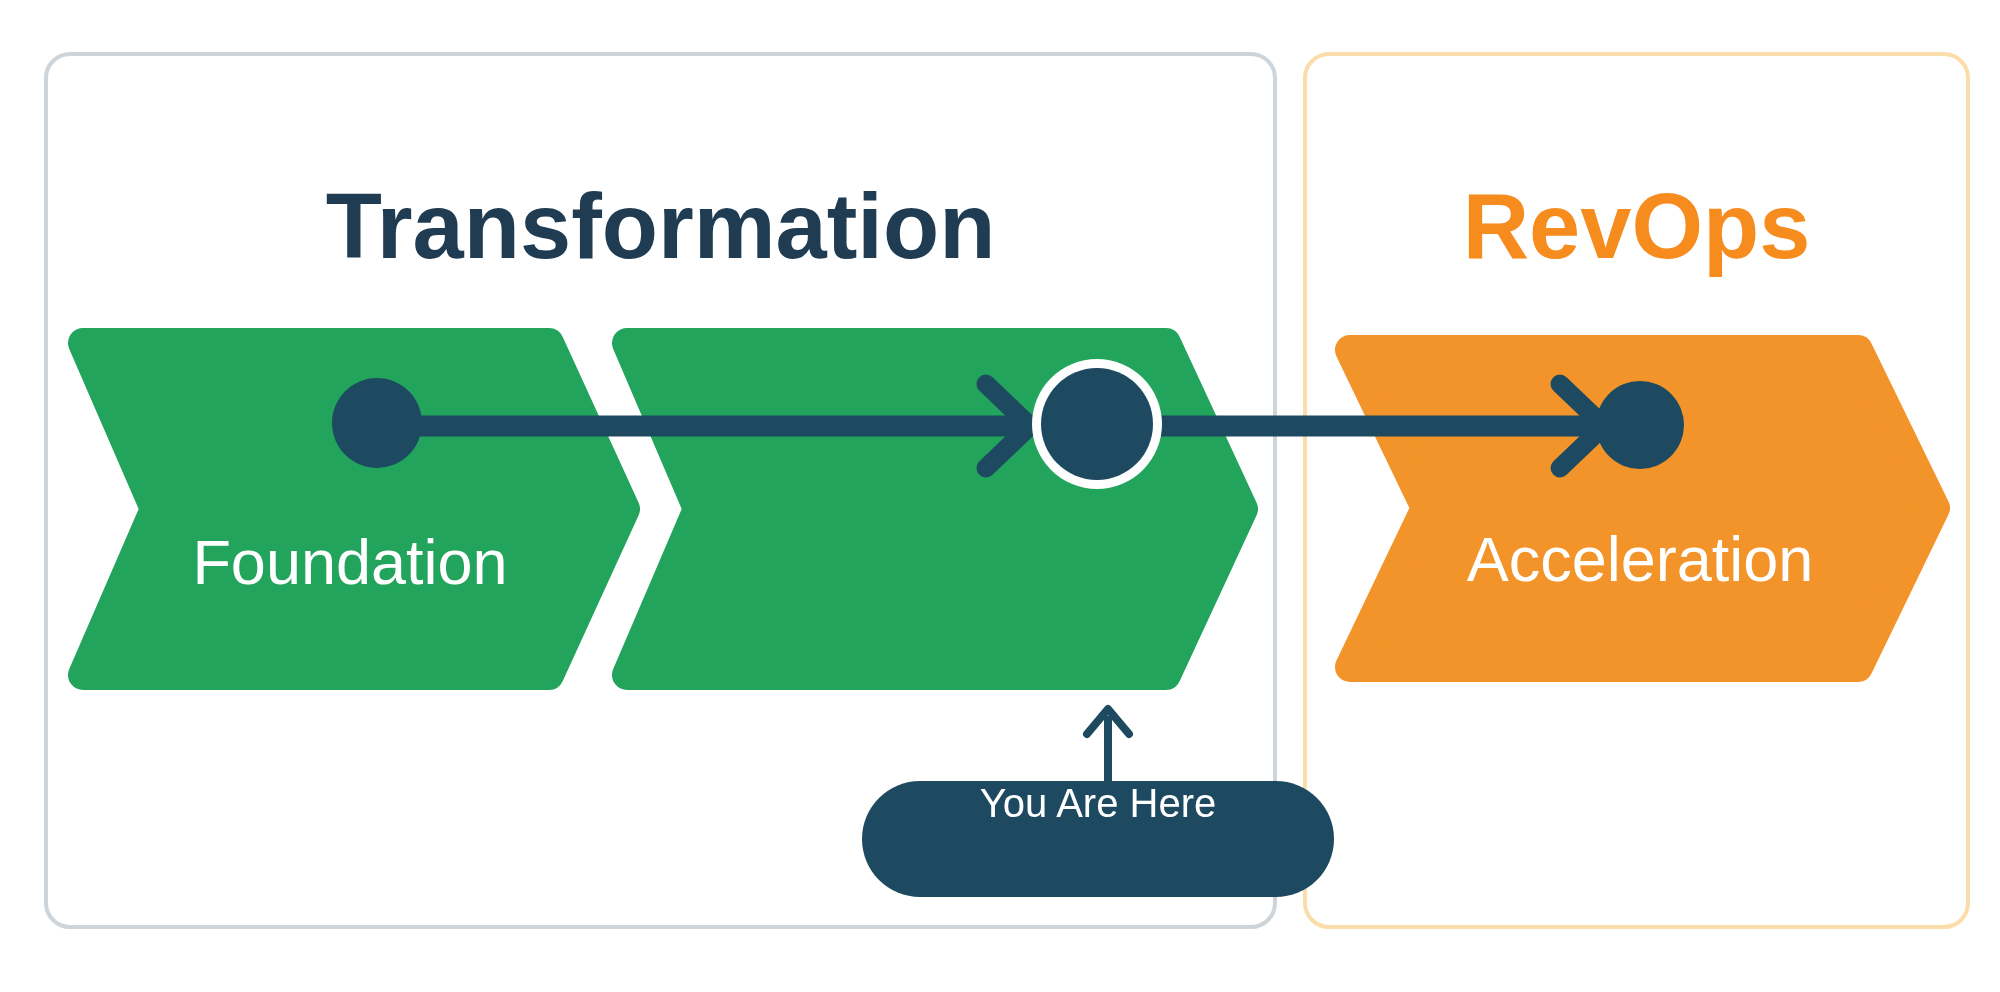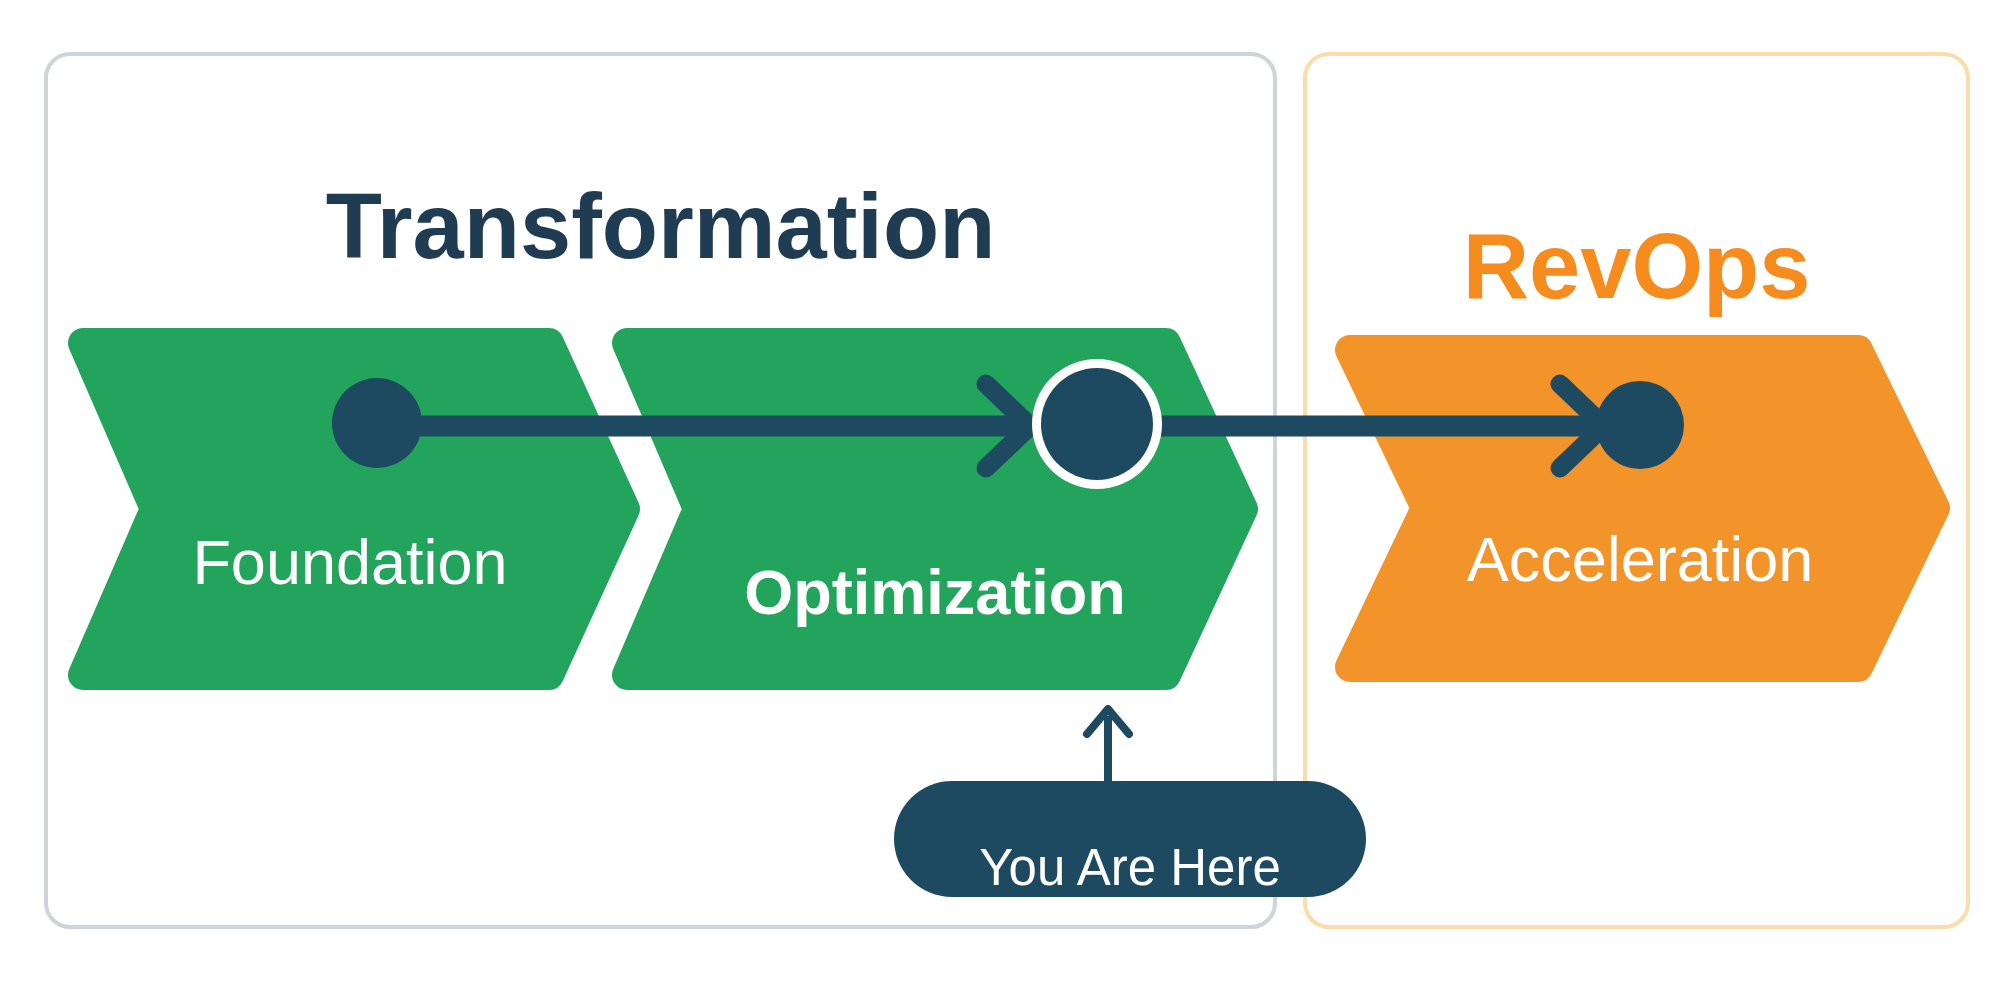--- a/index.html
+++ b/index.html
@@ -14,36 +14,36 @@
     position:absolute;top:118px;left:0;width:100%;height:104px;line-height:104px;
     text-align:center;font-size:92px;font-weight:700;letter-spacing:0px;
   }
   .art{position:absolute;left:0;top:0;width:2000px;height:992px;}
   .stage-label{
     position:absolute;width:520px;height:70px;line-height:70px;text-align:center;
     font-size:63px;font-weight:500;color:#ffffff;white-space:nowrap;
   }
   .stage-label.current{font-weight:700;}
   .pill{
-    position:absolute;left:894px;top:781px;width:472px;height:116px;border-radius:58px;
-    display:flex;align-items:flex-end;justify-content:center;
-    font-size:51px;font-weight:500;color:#ffffff;
+    position:absolute;left:862px;top:781px;width:472px;height:116px;border-radius:58px;
+    display:flex;align-items:flex-start;justify-content:center;
+    font-size:40px;font-weight:500;color:#ffffff;
   }
 </style>
 </head>
 <body>
 
 <div class="canvas">
 
   <div class="box box-left" style="border-color: rgb(205, 213, 219);">
     <div class="box-title" style="color: rgb(32, 60, 82);">Transformation</div>
   </div>
 
   <div class="box box-right" style="border-color: rgb(251, 220, 171);">
-    <div class="box-title" style="color: rgb(247, 140, 30); margin-top: 40px;">RevOps</div>
+    <div class="box-title" style="color: rgb(247, 140, 30);">RevOps</div>
   </div>
 
   <svg class="art" viewBox="0 0 2000 992">
 
     <path d="M 83 343 L 549 343 L 625 509 L 549 675 L 83 675 L 155 509 Z" stroke-width="30" stroke-linejoin="round" fill="#23A45C" stroke="#23A45C"></path>
     <path d="M 627 343 L 1166 343 L 1243 509 L 1166 675 L 627 675 L 698 509 Z" stroke-width="30" stroke-linejoin="round" fill="#23A45C" stroke="#23A45C"></path>
     <path d="M 1350 350 L 1858 350 L 1935 508 L 1858 667 L 1350 667 L 1426 508 Z" stroke-width="30" stroke-linejoin="round" fill="#F3942A" stroke="#F3942A"></path>
 
     <line x1="377" y1="426" x2="1640" y2="426" stroke-width="21" stroke="#1D4A61"></line>
 
@@ -57,21 +57,20 @@
     <path d="M 1560 384 L 1604 426 L 1560 468" fill="none" stroke-width="19" stroke-linecap="round" stroke-linejoin="round" stroke="#1D4A61"></path>
 
     <circle cx="1640" cy="425" r="44" fill="#1D4A61"></circle>
 
     <line x1="1108" y1="716" x2="1108" y2="783" stroke-width="8" stroke="#1D4A61"></line>
     <path d="M 1087 734 L 1108 709 L 1129 734" fill="none" stroke-width="8" stroke-linecap="round" stroke-linejoin="round" stroke="#1D4A61"></path>
   </svg>
 
   <div class="stage-label" style="left:90px;top:527px;">Foundation</div>
 
-  <div class="stage-label current" style="left:675px;top:557px;">Optimization</div>
 
   <div class="stage-label" style="left:1380px;top:524px;">Acceleration</div>
 
   <div class="pill" style="background-color: rgb(29, 74, 97);">
     <span>You Are Here</span>
   </div>
 
 </div>
 
 </body></html>

